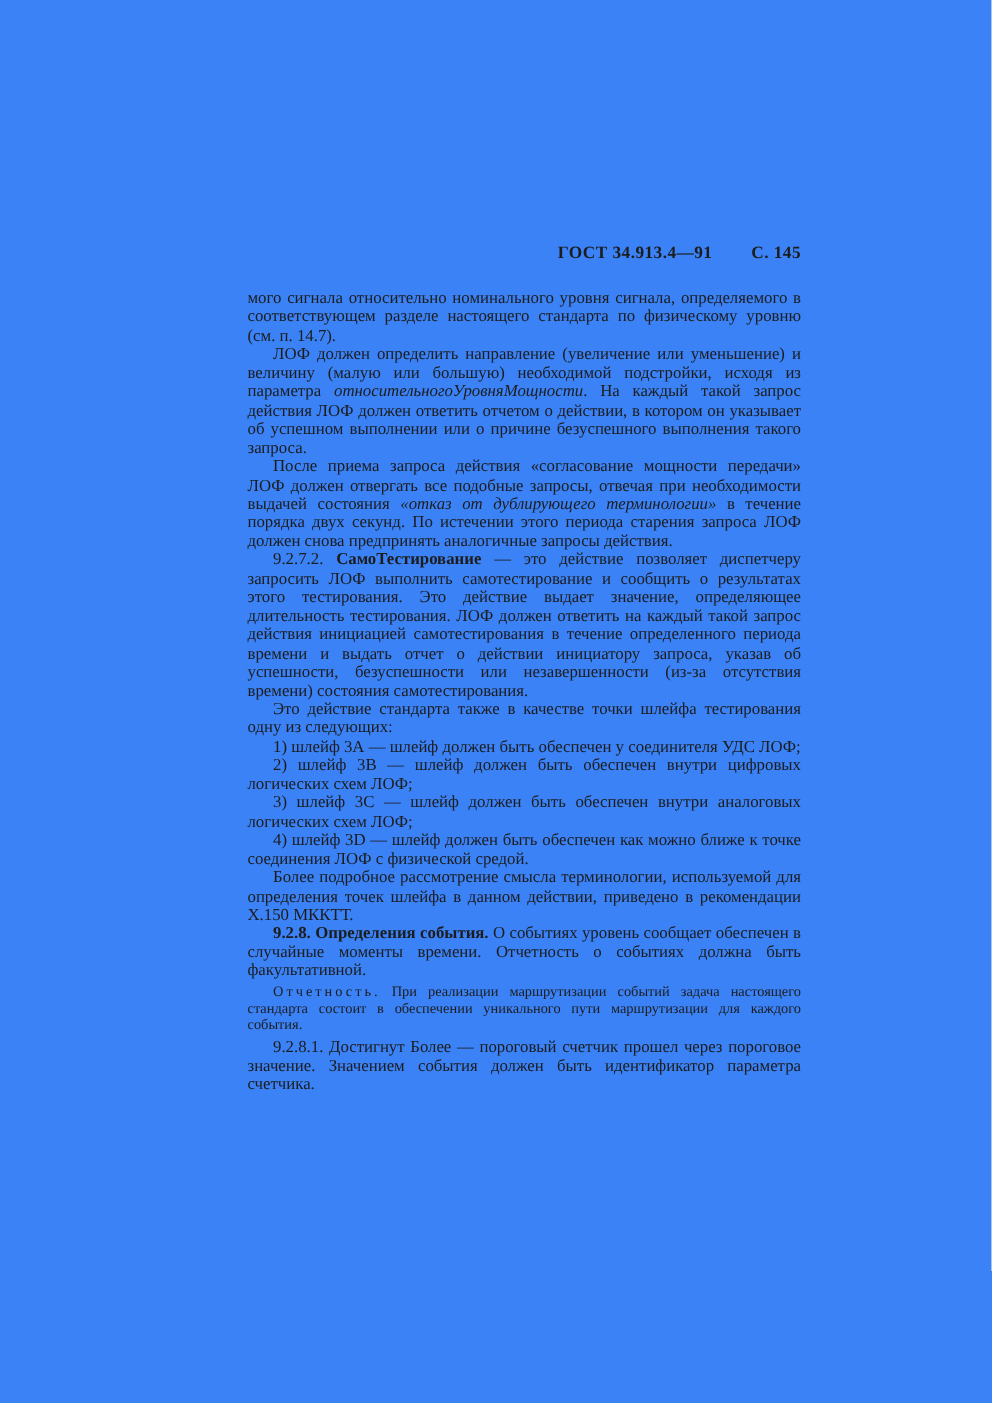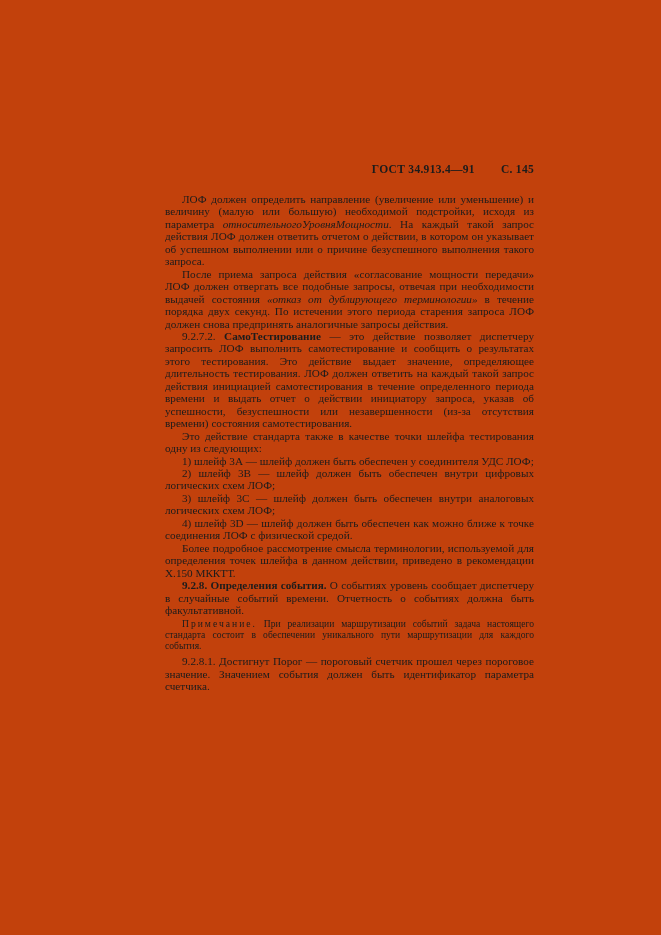--- a/index.html
+++ b/index.html
@@ -4,21 +4,21 @@
 <style>
   html, body {
     margin: 0;
     padding: 0;
     background: #fbfbf9;
   }
   .page {
     position: relative;
     width: 661px;
     height: 935px;
-    background: #c2410c;
+    background: #3b82f6;
     font-family: "Liberation Serif", "DejaVu Serif", serif;
     color: #1c1c1c;
     overflow: hidden;
   }
   .running-header {
     position: absolute;
     top: 163px;
     left: 165px;
     width: 369px;
     text-align: right;
@@ -64,20 +64,23 @@
 <body>
 
 <div class="page">
 
   <div class="running-header">
     <span>ГОСТ 34.913.4—91</span><span class="page-num">С. 145</span>
   </div>
 
   <div class="text-block">
 
+    <p class="noindent">
+      <span>мого сигнала относительно номинального уровня сигнала, определяемого в соответствующем разделе настоящего стандарта по физическому уровню (см. п. 14.7).</span>
+    </p>
 
     <p>
       <span>ЛОФ должен определить направление (увеличение или уменьшение) и величину (малую или большую) необходимой подстройки, исходя из параметра </span><span class="it">относительногоУровняМощности</span><span>. На каждый такой запрос действия ЛОФ должен ответить отчетом о действии, в котором он указывает об успешном выполнении или о причине безуспешного выполнения такого запроса.</span>
     </p>
 
     <p>
       <span>После приема запроса действия «согласование мощности передачи» ЛОФ должен отвергать все подобные запросы, отвечая при необходимости выдачей состояния </span><span class="it">«отказ от дублирующего терминологии»</span><span> в течение порядка двух секунд. По истечении этого периода старения запроса ЛОФ должен снова предпринять аналогичные запросы действия.</span>
     </p>
 
     <p>
@@ -99,26 +102,26 @@
     </p>
     <p>
       <span>4) шлейф 3D — шлейф должен быть обеспечен как можно ближе к точке соединения ЛОФ с физической средой.</span>
     </p>
 
     <p>
       <span>Более подробное рассмотрение смысла терминологии, используемой для определения точек шлейфа в данном действии, приведено в рекомендации Х.150 МККТТ.</span>
     </p>
 
     <p>
-      <span class="b">9.2.8. Определения события.</span><span> О событиях уровень сообщает диспетчеру в случайные событий времени. Отчетность о событиях должна быть факультативной.</span>
+      <span class="b">9.2.8. Определения события.</span><span> О событиях уровень сообщает обеспечен в случайные моменты времени. Отчетность о событиях должна быть факультативной.</span>
     </p>
 
     <p class="note">
-      <span class="spaced">Примечание.</span><span> При реализации маршрутизации событий задача настоящего стандарта состоит в обеспечении уникального пути маршрутизации для каждого события.</span>
+      <span class="spaced">Отчетность.</span><span> При реализации маршрутизации событий задача настоящего стандарта состоит в обеспечении уникального пути маршрутизации для каждого события.</span>
     </p>
 
     <p>
-      <span>9.2.8.1. </span><span>Достигнут Порог</span><span> — пороговый счетчик прошел через пороговое значение. Значением события должен быть идентификатор параметра счетчика.</span>
+      <span>9.2.8.1. </span><span>Достигнут Более</span><span> — пороговый счетчик прошел через пороговое значение. Значением события должен быть идентификатор параметра счетчика.</span>
     </p>
 
   </div>
 
 </div>
 
 </body></html>

